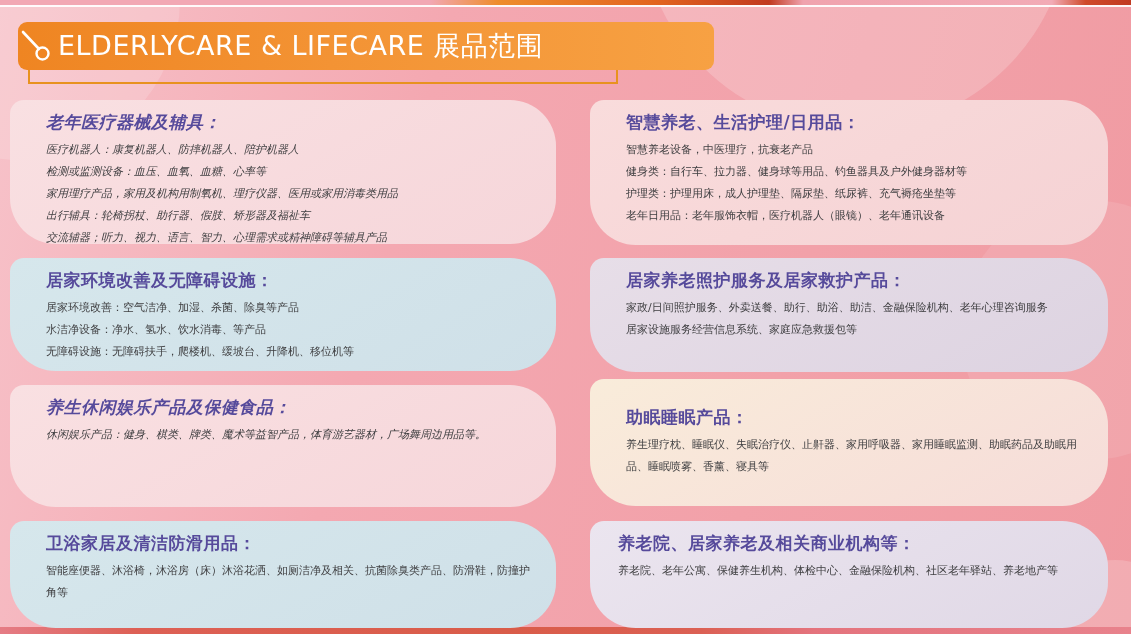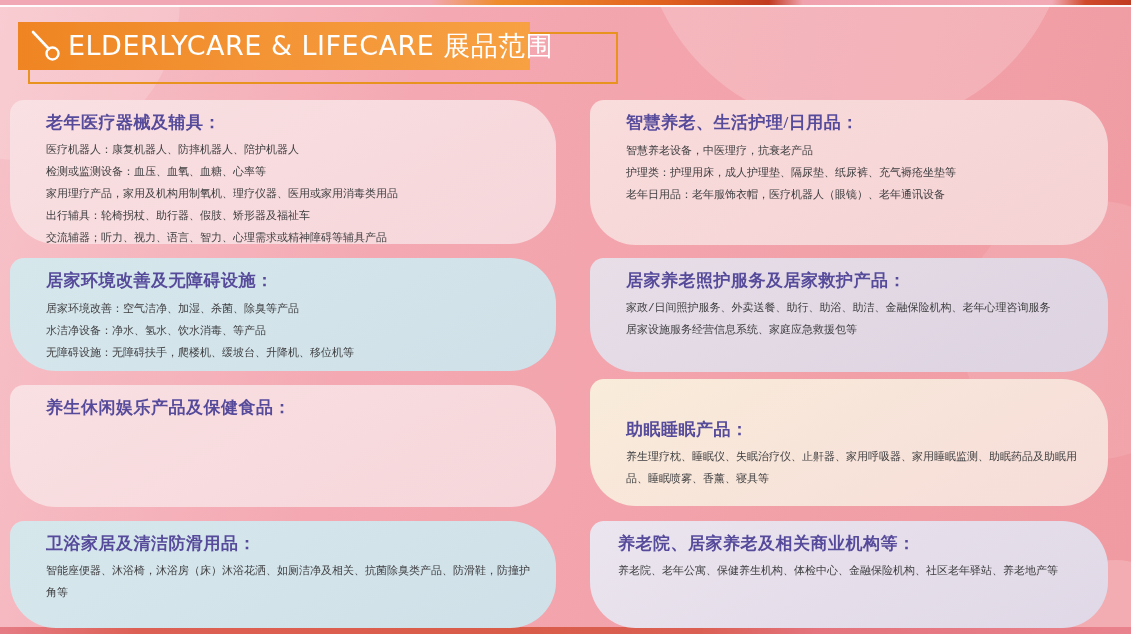--- a/index.html
+++ b/index.html
@@ -25,53 +25,53 @@
   .bottom-strip{
     position:absolute;left:0;bottom:0;width:100%;height:7px;
     background:linear-gradient(90deg,#e57c85 0%,#dd6055 12%,#d95c49 45%,#db6054 62%,#e4737d 72%,#e8828c 100%);
   }
   
   .header-outline{
     position:absolute;left:28px;top:32px;width:586px;height:48px;
     border:2px solid #e8921f;z-index:1;
   }
   .header-box{
-    position:absolute;left:18px;top:22px;width:512px;height:48px;z-index:2;
+    position:absolute;left:18px;top:22px;width:696px;height:48px;z-index:2;
     background:linear-gradient(90deg,#ef8522 0%,#f39334 45%,#f7a143 100%);
-    display:flex;align-items:center;padding-left:10px;box-sizing:border-box;
+    display:flex;align-items:center;box-sizing:border-box;border-radius:9px;
   }
   .hicon{width:38px;height:40px;display:inline-block;margin-right:2px;flex:0 0 auto;}
   .header-box h1{
     margin:0;color:#ffffff;font-size:27px;font-weight:400;
     letter-spacing:0.5px;white-space:nowrap;
   }
   
   .card{
     position:absolute;box-sizing:border-box;
     border-radius:14px 46px 46px 46px;
     padding:11px 22px 10px 36px;
   }
   .card-title{
     margin:0 0 5px 0;font-size:17px;font-weight:bold;color:#564a9b;letter-spacing:0.5px;
   }
   .line{margin:0;font-size:11px;line-height:22px;color:#3e3e40;}
-  .bg-pink1{background:linear-gradient(150deg,#f9e0e2 0%,#f6d6da 100%);}
+  .bg-pink1{background:linear-gradient(150deg,#f9e0e2 0%,#f6d6da 100%);font-style:italic;}
   .bg-pink2{background:linear-gradient(150deg,#f9dcdc 0%,#f5d2d4 100%);}
   .bg-blue {background:linear-gradient(150deg,#d6e7ec 0%,#cfe0e8 100%);}
-  .bg-lav  {background:linear-gradient(150deg,#e7dee8 0%,#ddd3e1 100%);font-family:Liberation Mono, monospace;}
+  .bg-lav  {background:linear-gradient(150deg,#e7dee8 0%,#ddd3e1 100%);}
   .bg-cream{background:linear-gradient(150deg,#f9ecda 0%,#f6dcd9 100%);}
   .bg-lav2 {background:linear-gradient(150deg,#ebe5ef 0%,#e0d8e6 100%);padding-left:28px;}
   
   .c0{left:10px; top:100px;width:546px;height:144px;}
-  .c1{left:590px;top:100px;width:518px;height:145px;font-family:Liberation Serif, serif;}
-  .c2{left:10px; top:258px;width:546px;height:113px;font-family:Liberation Serif, serif;}
+  .c1{left:590px;top:100px;width:518px;height:145px;}
+  .c2{left:10px; top:258px;width:546px;height:113px;}
   .c3{left:590px;top:258px;width:518px;height:114px;}
   .c4{left:10px; top:385px;width:546px;height:122px;}
   .c5{left:590px;top:379px;width:518px;height:127px;}
-  .c5 .card-title{margin-top:28px;}
+  .c5 .card-title{margin-top:16px;}
   .c6{left:10px; top:521px;width:546px;height:107px;}
   .c7{left:590px;top:521px;width:518px;height:107px;}
 </style>
 </head>
 <body>
 
 <div class="stage">
 
   <div class="circle circ-a"></div>
   <div class="circle circ-b"></div>
@@ -98,39 +98,41 @@
     <p class="line">医疗机器人：康复机器人、防摔机器人、陪护机器人</p>
     <p class="line">检测或监测设备：血压、血氧、血糖、心率等</p>
     <p class="line">家用理疗产品，家用及机构用制氧机、理疗仪器、医用或家用消毒类用品</p>
     <p class="line">出行辅具：轮椅拐杖、助行器、假肢、矫形器及福祉车</p>
     <p class="line">交流辅器；听力、视力、语言、智力、心理需求或精神障碍等辅具产品</p>
   </section>
 
   <section class="card c1 bg-pink2">
     <h2 class="card-title">智慧养老、生活护理/日用品：</h2>
     <p class="line">智慧养老设备，中医理疗，抗衰老产品</p>
+    <p class="line">健身类：自行车、拉力器、健身球等用品、钓鱼器具及户外健身器材等</p>
     <p class="line">护理类：护理用床，成人护理垫、隔尿垫、纸尿裤、充气褥疮坐垫等</p>
     <p class="line">老年日用品：老年服饰衣帽，医疗机器人（眼镜）、老年通讯设备</p>
   </section>
 
   <section class="card c2 bg-blue">
     <h2 class="card-title">居家环境改善及无障碍设施：</h2>
     <p class="line">居家环境改善：空气洁净、加湿、杀菌、除臭等产品</p>
     <p class="line">水洁净设备：净水、氢水、饮水消毒、等产品</p>
     <p class="line">无障碍设施：无障碍扶手，爬楼机、缓坡台、升降机、移位机等</p>
   </section>
 
   <section class="card c3 bg-lav">
     <h2 class="card-title">居家养老照护服务及居家救护产品：</h2>
     <p class="line">家政/日间照护服务、外卖送餐、助行、助浴、助洁、金融保险机构、老年心理咨询服务</p>
     <p class="line">居家设施服务经营信息系统、家庭应急救援包等</p>
   </section>
 
   <section class="card c4 bg-pink1">
     <h2 class="card-title">养生休闲娱乐产品及保健食品：</h2>
+    <p class="line">休闲娱乐产品：健身、棋类、牌类、魔术等益智产品，体育游艺器材，广场舞周边用品等。</p>
   </section>
 
   <section class="card c5 bg-cream">
     <h2 class="card-title">助眠睡眠产品：</h2>
     <p class="line">养生理疗枕、睡眠仪、失眠治疗仪、止鼾器、家用呼吸器、家用睡眠监测、助眠药品及助眠用品、睡眠喷雾、香薰、寝具等</p>
   </section>
 
   <section class="card c6 bg-blue">
     <h2 class="card-title">卫浴家居及清洁防滑用品：</h2>
     <p class="line">智能座便器、沐浴椅，沐浴房（床）沐浴花洒、如厕洁净及相关、抗菌除臭类产品、防滑鞋，防撞护角等</p>

